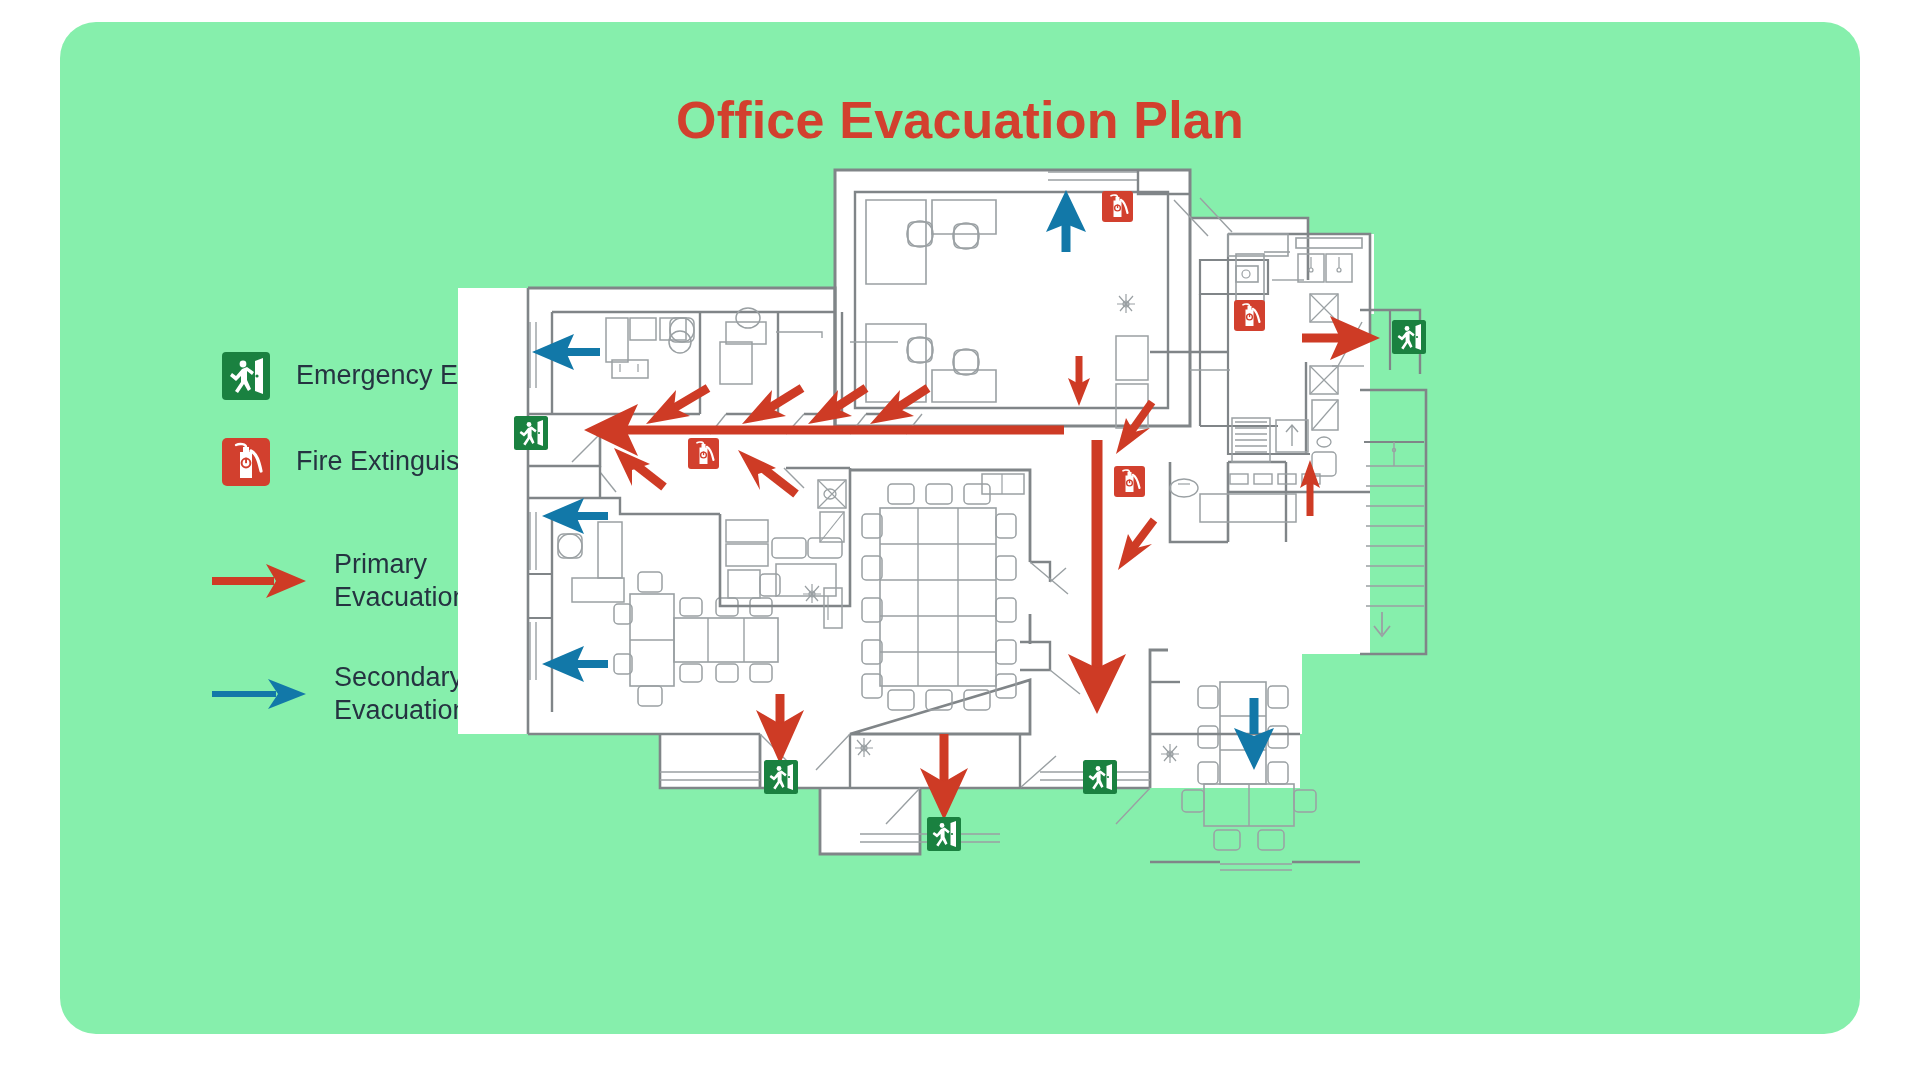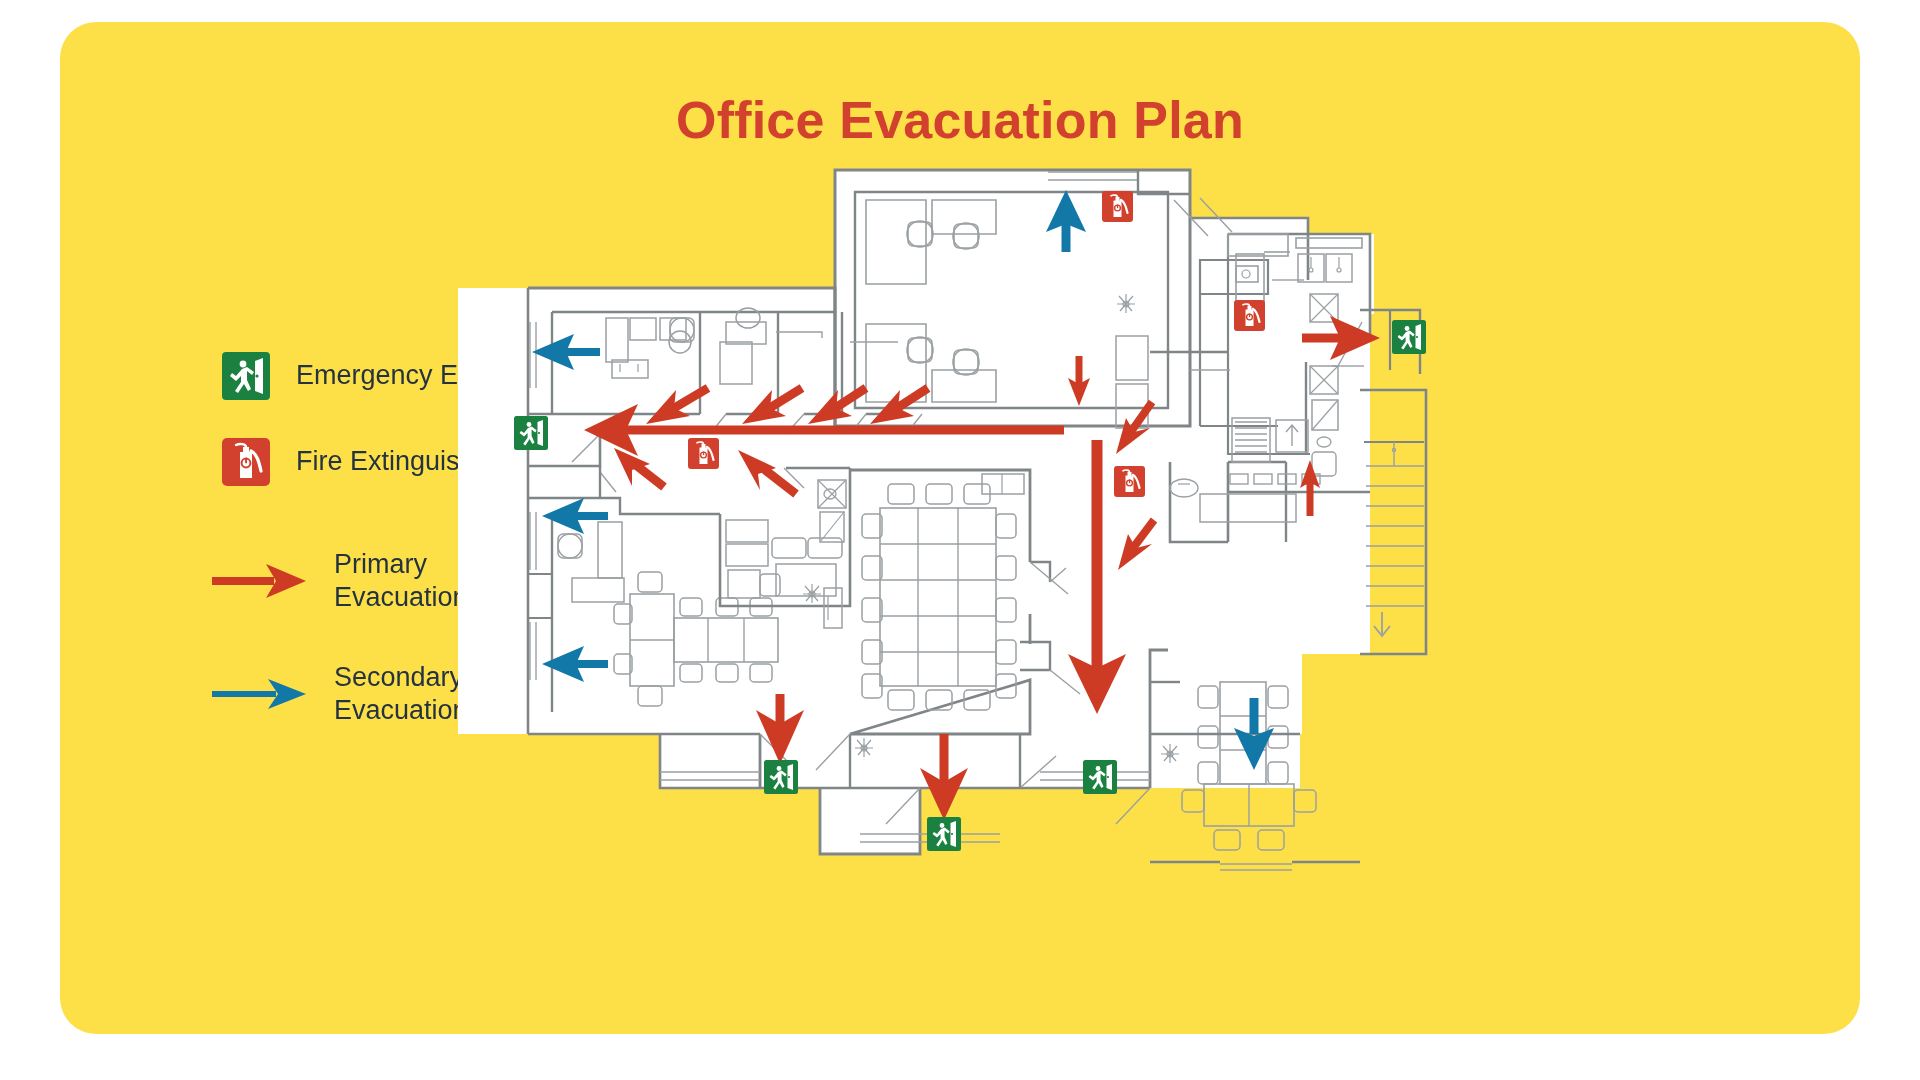--- a/index.html
+++ b/index.html
@@ -10,21 +10,21 @@
     background: #ffffff;
     font-family: "Liberation Sans", sans-serif;
     overflow: hidden;
   }
   #card {
     position: absolute;
     left: 60px;
     top: 22px;
     width: 1800px;
     height: 1012px;
-    background: #fde047;
+    background: #86efac;
     border-radius: 36px;
   }
   #title {
     position: absolute;
     left: 0;
     top: 68px;
     width: 1800px;
     text-align: center;
     font-size: 52px;
     font-weight: bold;

